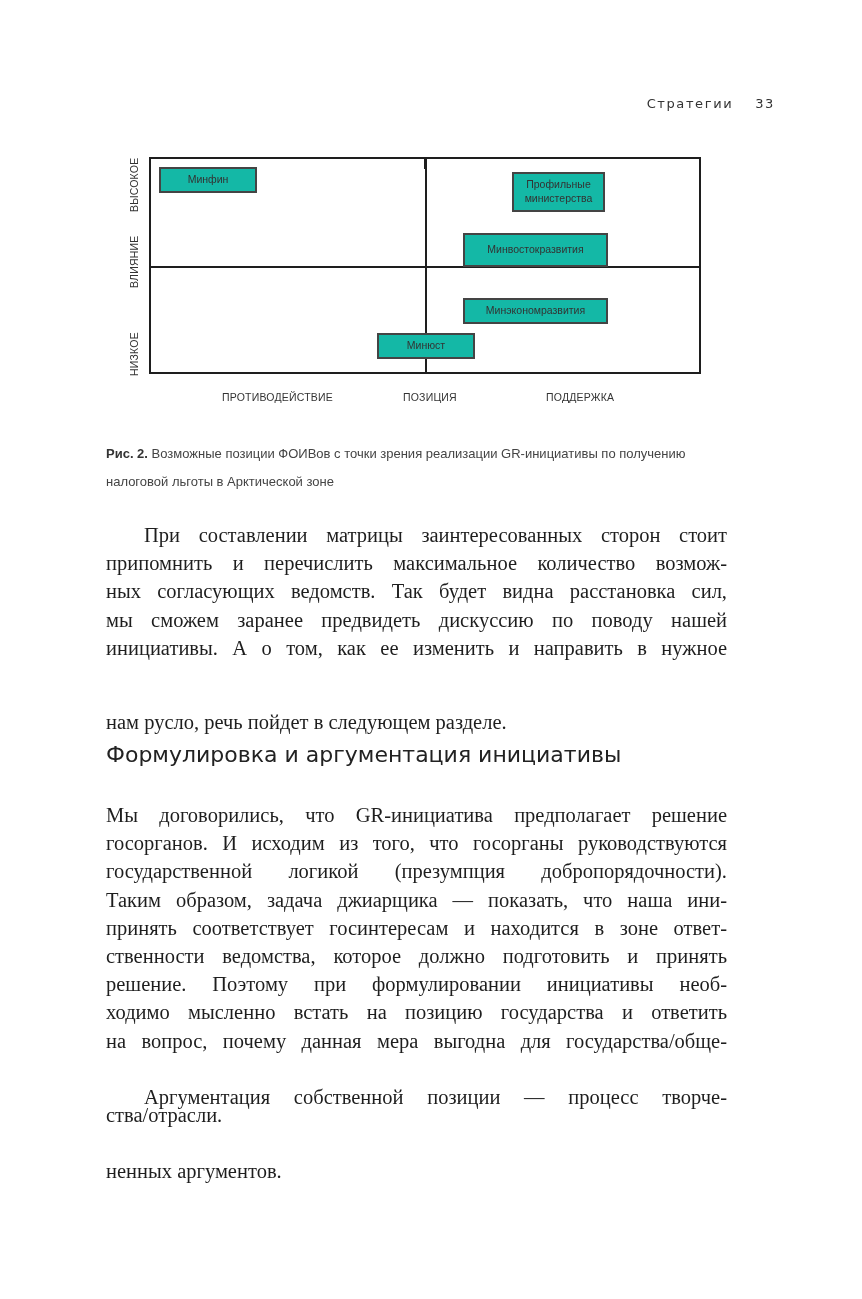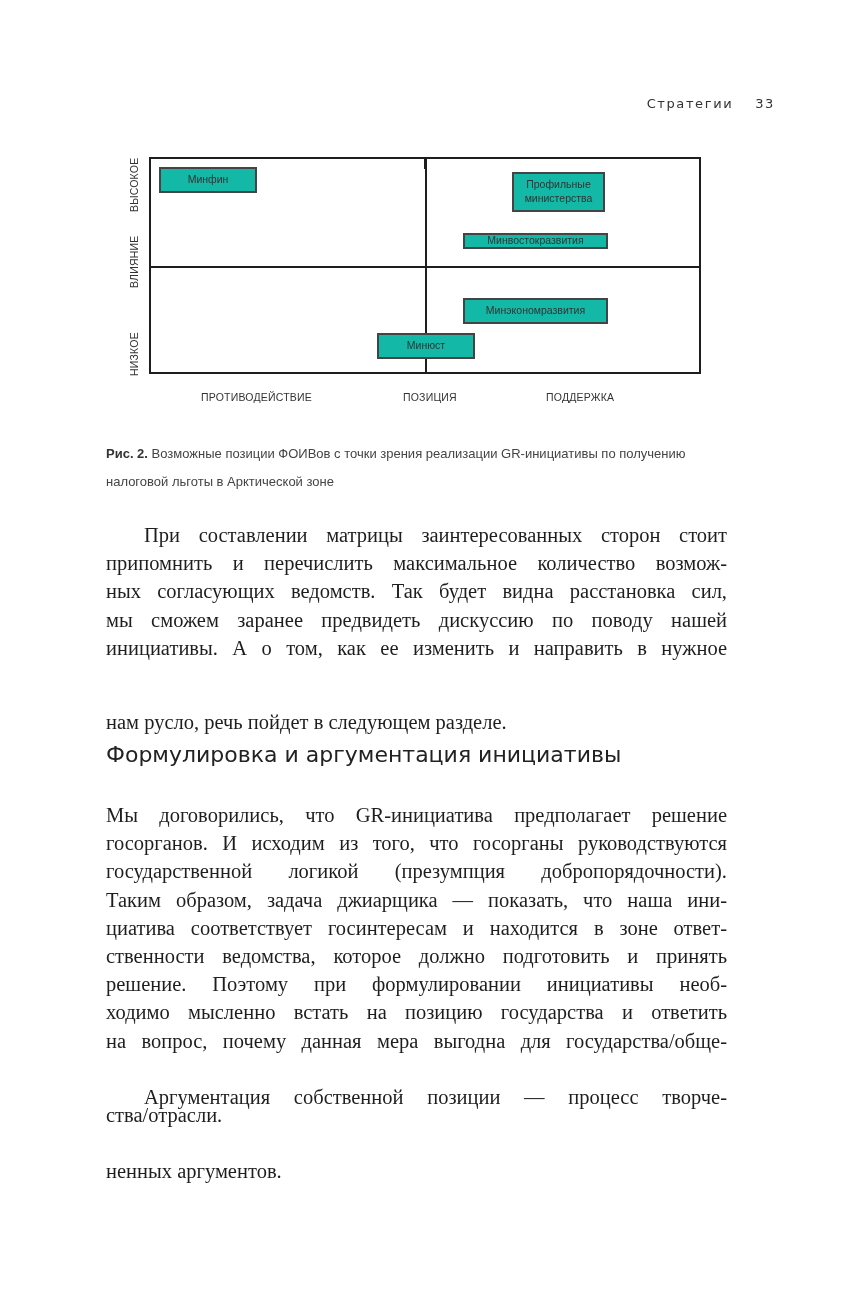--- a/index.html
+++ b/index.html
@@ -50,32 +50,32 @@
 <div class="figure">
   <div class="matrix"></div>
   <div class="vline"></div>
   <div class="hline"></div>
   <div class="vtick"></div>
 
   <div class="ylab" style="left:128px; top:212px;">ВЫСОКОЕ</div>
   <div class="ylab" style="left:128px; top:288px;">ВЛИЯНИЕ</div>
   <div class="ylab" style="left:128px; top:376px;">НИЗКОЕ</div>
 
-  <div class="xlab" style="left:201px;">ПРОТИВОДЕЙСТВИЕ</div>
+  <div class="xlab" style="left:222px;">ПРОТИВОДЕЙСТВИЕ</div>
   <div class="xlab" style="left:403px;">ПОЗИЦИЯ</div>
   <div class="xlab" style="left:546px;">ПОДДЕРЖКА</div>
 
   <div class="box" style="left:159px; top:167px; width:98px; height:26px;">
     <span>Минфин</span>
   </div>
   <div class="box" style="left:512px; top:172px; width:93px; height:40px; flex-direction:column;">
     <span>Профильные</span>
     <span>министерства</span>
   </div>
-  <div class="box" style="left:463px; top:233px; width:145px; height:16px;">
+  <div class="box" style="left:463px; top:233px; width:145px; height:34px;">
     <span>Минвостокразвития</span>
   </div>
   <div class="box" style="left:463px; top:298px; width:145px; height:26px;">
     <span>Минэкономразвития</span>
   </div>
   <div class="box" style="left:377px; top:333px; width:98px; height:26px;">
     <span>Минюст</span>
   </div>
 </div>
 
@@ -93,21 +93,21 @@
   <span class="line last">нам русло, речь пойдет в следующем разделе.</span>
 </div>
 
 <h2 class="section-heading">Формулировка и аргументация инициативы</h2>
 
 <div class="body-text" style="top:801px;">
   <span class="line">Мы договорились, что GR-инициатива предполагает решение</span>
   <span class="line">госорганов. И исходим из того, что госорганы руководствуются</span>
   <span class="line">государственной логикой (презумпция добропорядочности).</span>
   <span class="line">Таким образом, задача джиарщика — показать, что наша ини-</span>
-  <span class="line">циатива соответствует госинтересам и находится в зоне ответ-</span>
+  <span class="line">принять соответствует госинтересам и находится в зоне ответ-</span>
   <span class="line">ственности ведомства, которое должно подготовить и принять</span>
   <span class="line">решение. Поэтому при формулировании инициативы необ-</span>
   <span class="line">ходимо мысленно встать на позицию государства и ответить</span>
   <span class="line">на вопрос, почему данная мера выгодна для государства/обще-</span>
   <span class="line last">ства/отрасли.</span>
 </div>
 
 <div class="body-text" style="top:1083px;">
   <span class="line" style="padding-left:38px;">Аргументация собственной позиции — процесс творче-</span>
   <span class="line last">ненных аргументов.</span>

